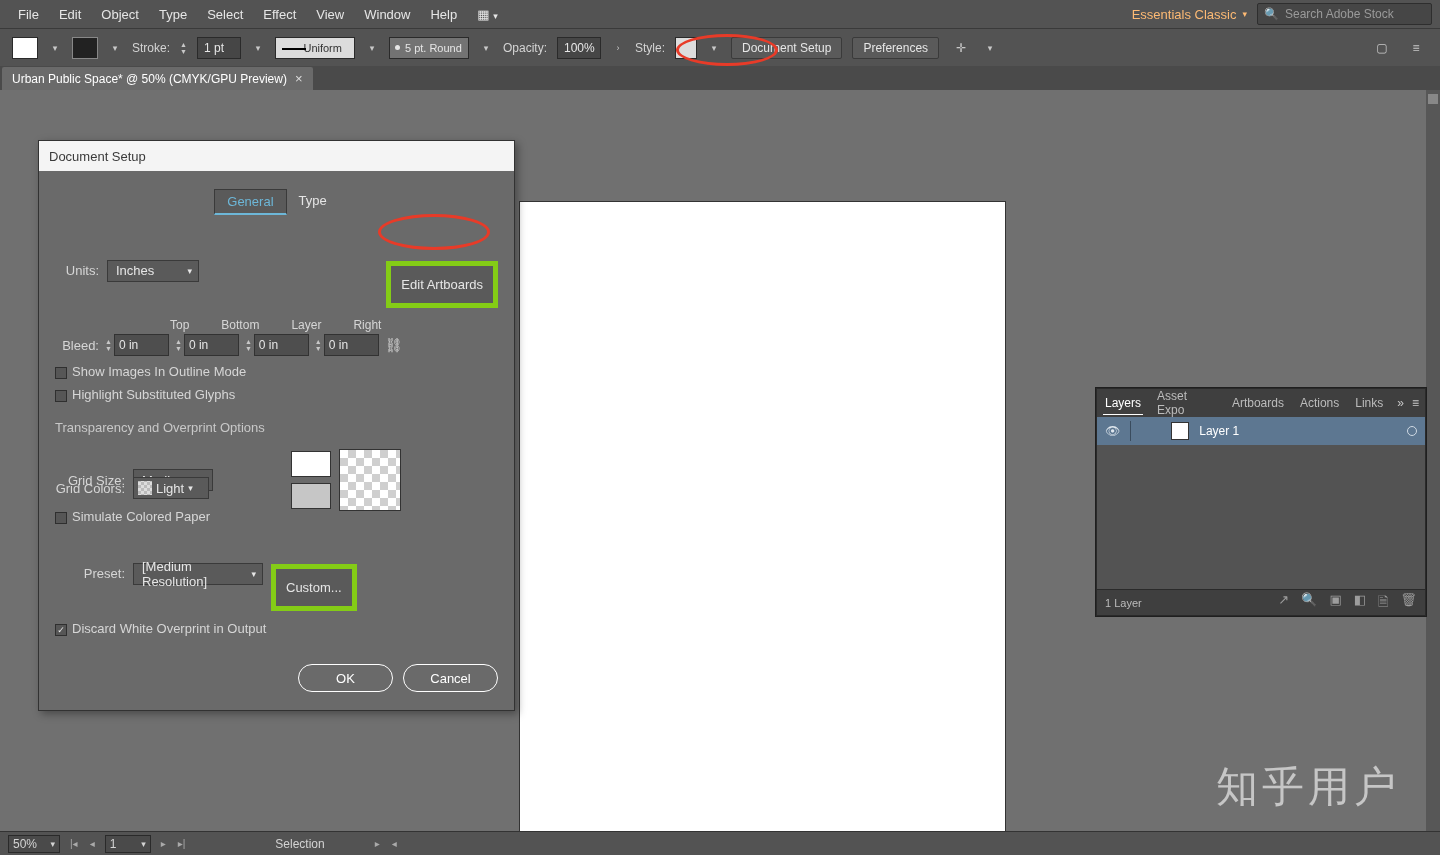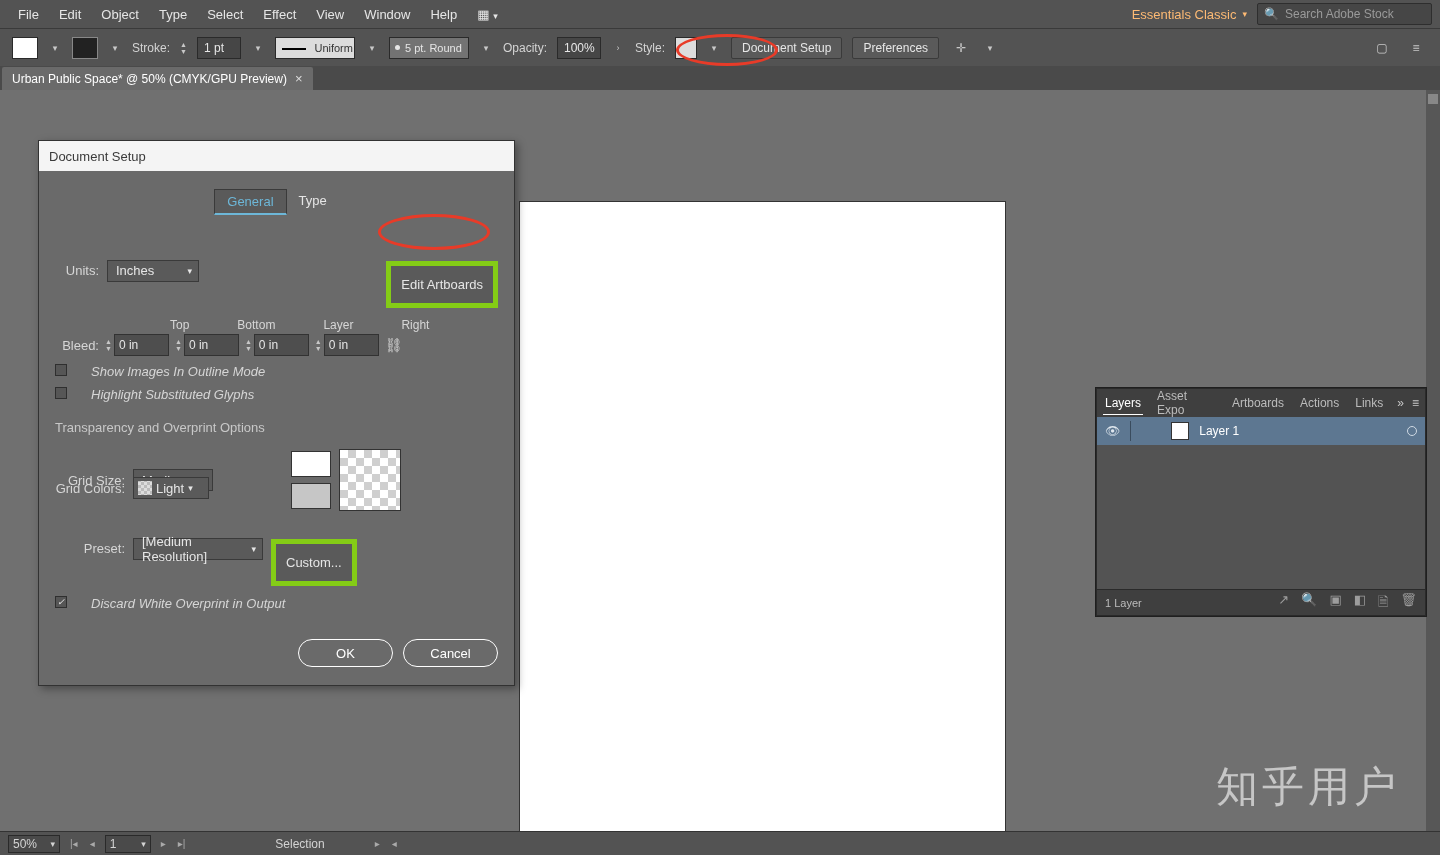--- a/index.html
+++ b/index.html
@@ -13,21 +13,21 @@
 .searchbox { width:175px; height:22px; background:#464646; border:1px solid #2e2e2e; border-radius:2px; display:flex; align-items:center; padding:0 6px; color:#9a9a9a; gap:6px; font-size:12px; }
 
 
 .ctrlbar { height:38px; background:#535353; border-top:1px solid #3a3a3a; display:flex; align-items:center; padding:0 12px; gap:10px; font-size:12px; color:#d4d4d4; }
 .swatch { width:26px; height:22px; border:1px solid #2a2a2a; }
 .dd { width:14px; display:flex; justify-content:center; color:#c8c8c8; }
 .lbl { color:#d4d4d4; }
 .field { background:#464646; border:1px solid #2a2a2a; height:22px; display:flex; align-items:center; padding:0 6px; color:#e6e6e6; }
 .stepper { display:flex; flex-direction:column; font-size:7px; line-height:7px; color:#c8c8c8; }
 .cbtn { background:#5a5a5a; border:1px solid #3a3a3a; padding:3px 10px; color:#e6e6e6; border-radius:2px; }
-.strokeprev { width:80px; height:22px; background:#dcdcdc; border:1px solid #2a2a2a; display:flex; align-items:center; justify-content:flex-end; padding-right:1px; color:#333; font-size:11px; position:relative; }
+.strokeprev { width:80px; height:22px; background:#dcdcdc; border:1px solid #2a2a2a; display:flex; align-items:center; justify-content:flex-end; padding-right:12px; color:#333; font-size:11px; position:relative; }
 .strokeprev::before { content:""; position:absolute; left:6px; right:48px; top:50%; height:2px; background:#000; }
 .brushprev { width:80px; height:22px; background:#737373; border:1px solid #2a2a2a; display:flex; align-items:center; padding:0 5px; gap:5px; color:#e6e6e6; font-size:11px; }
 .brushprev .dot { width:5px; height:5px; border-radius:50%; background:#e6e6e6; }
 .iconbtn { width:24px; height:22px; display:flex; align-items:center; justify-content:center; color:#c8c8c8; }
 
 
 .tabbar { height:24px; background:#4a4a4a; display:flex; align-items:flex-end; }
 .doctab { background:#6a6a6a; color:#fff; font-size:12px; padding:4px 10px; display:flex; align-items:center; gap:8px; border-radius:2px 2px 0 0; margin-left:2px;}
 .tabx { color:#ddd; font-size:13px; }
 
@@ -41,26 +41,26 @@
 .dialog { position:absolute; left:38px; top:140px; width:477px; background:#6a6a6a; border:1px solid #323232; box-shadow:3px 3px 8px rgba(0,0,0,0.35); }
 .dialog .titlebar { height:30px; background:#f4f4f4; color:#3a3a3a; display:flex; align-items:center; padding:0 10px; font-size:13px; }
 .dialog .body { padding:14px 16px 18px 16px; color:#d6d6d6; font-size:13px; }
 .tabrow { display:flex; justify-content:center; gap:0; margin:4px 0 18px 0; }
 .tabrow .t { padding:4px 12px; color:#e6e6e6; }
 .tabrow .t.active { background:#5a5a5a; border:1px solid #3a3a3a; color:#6db7d8; border-bottom:2px solid #6db7d8;}
 .row { display:flex; align-items:center; gap:8px; margin-bottom:10px; }
 .row label { text-align:right; }
 .sel { background:#5a5a5a; border:1px solid #3a3a3a; height:22px; display:flex; align-items:center; padding:0 6px 0 8px; gap:6px; color:#e6e6e6; min-width:80px; justify-content:space-between; }
 .btn2 { background:#5a5a5a; border:5px solid #84cc16; padding:11px 10px; color:#e6e6e6;margin-top:28px; }
-.bleedhead { display:flex; gap:48px; padding-left:115px; font-size:12px; margin-top:4px; }
+.bleedhead { display:flex; gap:32px; padding-left:115px; font-size:12px; margin-top:4px; }
 .bleedrow { display:flex; align-items:center; gap:6px; margin-top:2px; }
 .bleedrow .bf { display:flex; align-items:center; gap:2px; }
 .smallinput { background:#4e4e4e; border:1px solid #323232; width:55px; height:22px; color:#e6e6e6; padding:0 4px; font-size:12px; }
 .link { width:18px; height:22px; display:flex; align-items:center; justify-content:center; color:#ddd; font-size:14px;}
-.chkrow { display:flex; align-items:flex-start; gap:24px; margin-top:8px; font-size:13px;font-style:italic; }
+.chkrow { display:flex; align-items:flex-end; gap:5px; margin-top:8px; font-size:13px; }
 .chk { width:12px; height:12px; border:1px solid #2f2f2f; background:#565656; display:flex; align-items:center; justify-content:center; font-size:9px; color:#e8e8e8; }
 .sect { margin-top:18px; color:#c8c8c8; font-size:13px; }
 .gridprev { display:flex; flex-direction:column; gap:6px; }
 .gridprev .c1 { width:40px; height:26px; background:#fff; border:1px solid #333; }
 .gridprev .c2 { width:40px; height:26px; background:#c6c6c6; border:1px solid #333; }
 .checker { width:62px; height:62px; border:1px solid #333; background:repeating-conic-gradient(#cfcfcf 0 25%, #fff 0 50%) 0 0/16px 16px; }
 .gcsel { background:#5a5a5a; border:1px solid #3a3a3a; height:22px; display:flex; align-items:center; padding:0 4px; gap:4px; color:#e6e6e6; }
 .gcswatch { width:14px; height:14px; background:repeating-conic-gradient(#ddd 0 25%, #bbb 0 50%) 0/6px 6px; }
 .okrow { display:flex; justify-content:flex-end; gap:10px; margin-top:28px; }
 .pillbtn { width:95px; height:28px; border:1px solid #fff; border-radius:14px; background:transparent; color:#fff; display:flex; align-items:center; justify-content:center; font-size:13px; }
@@ -247,20 +247,24 @@
     </div>
     <div class="row" style="margin-top:-44px">
       <label style="width:70px;text-align:right">Grid Colors:</label>
       <div class="gcsel" style="width:76px">
           <span class="gcswatch"></span>
           <span>Light</span>
           <span class="chev">▾</span>
         </div>
     </div>
 
+    <div class="chkrow" style="margin-top:10px">
+        <div class="chk"></div>
+        <span>Simulate Colored Paper</span>
+      </div>
 
     <div class="row" style="margin-top:12px">
       <label style="width:70px;text-align:right">Preset:</label>
       <div class="sel" style="width:130px">
           <span>[Medium Resolution]</span>
           <span class="chev">▾</span>
         </div>
       <div class="btn2">Custom...</div>
     </div>
 

